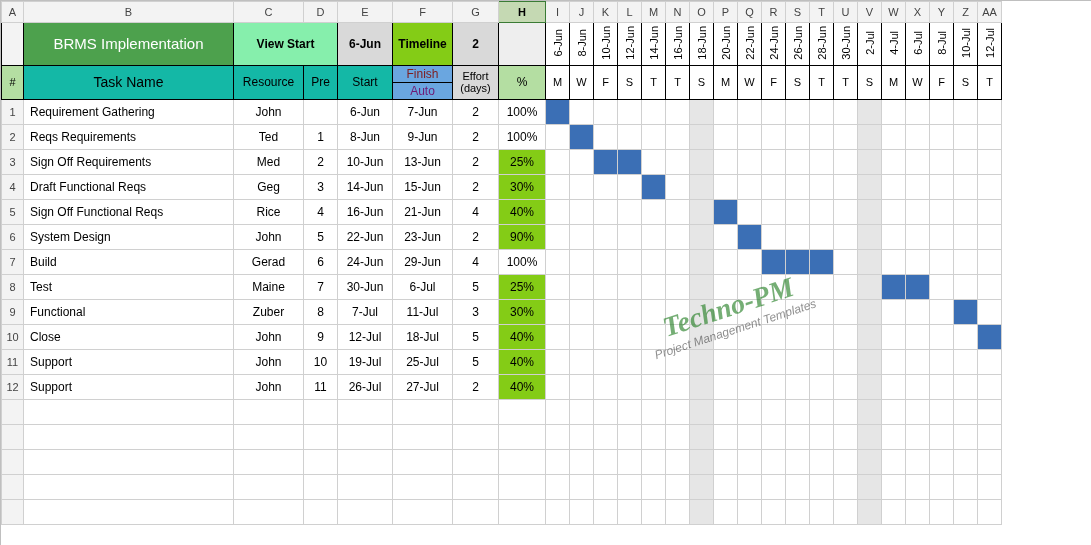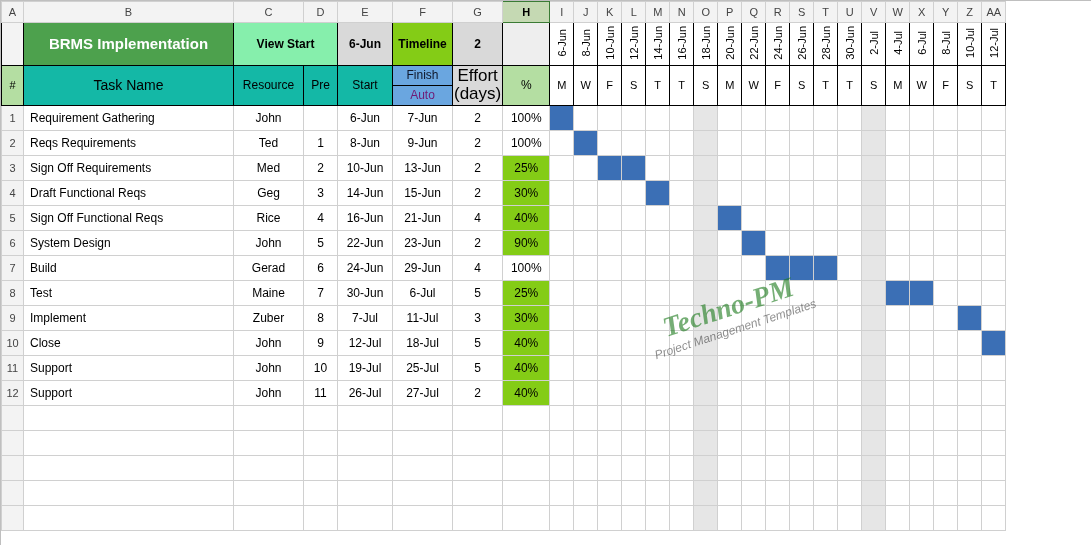--- a/index.html
+++ b/index.html
@@ -37,28 +37,28 @@
   .c-C{width:70px}
   .c-D{width:34px}
   .c-E{width:55px}
   .c-F{width:60px}
   .c-G{width:46px}
   .c-H{width:47px}
   .c-cal{width:24px}
   
   .hdr td { border:1px solid #000; }
   .rowhdr { background:#f3f3f3; border:1px solid #d0d0d0; color:#444; text-align:center; font-size:11px; border-right:1px solid #000;}
-  .brms { background:#4da14d; color:#fff; font-weight:bold; text-align:center; height:38px; font-size:15px;}
+  .brms { background:#4da14d; color:#fff; font-weight:normal; text-align:center; height:38px; font-size:15px;}
   .viewstart { background:#86efac; color:#000; font-weight:bold; text-align:center;}
   .graycell { background:#d9d9d9; text-align:center; font-weight:bold;}
   .yellow2 { background:#84cc16; text-align:center; font-weight:bold;}
   .lightgreen { background:#14b8a6; text-align:center; }
-  .finish { background:#6aa6e0; color:#0f172a; text-align:center; }
+  .finish { background:#6aa6e0; color:#7f1d1d; text-align:center; }
   .auto { background:#6aa6e0; color:#701a75; text-align:center;}
-  .effort { background:#d9d9d9; text-align:center; font-size:17px; line-height:1.1;}
+  .effort { background:#d9d9d9; text-align:center; font-size:11px; line-height:1.1;}
   .pct { background:#b4dea2; text-align:center;}
   .datecol { text-align:center; font-size:11px; border:1px solid #ccc; }
   .rot { writing-mode: vertical-rl; transform: rotate(180deg); display:inline-block; font-size:11px; padding:2px 0;}
   .daycell { text-align:center; border:1px solid #ccc; font-size:11px;}
   .weekend { background:#e6e6e6; }
   
   .bodyrow td { border:1px solid #d0d0d0; height:22px;}
   .rownum { background:#f3f3f3; color:#444; text-align:center; font-size:11px; border-right:1px solid #000;}
   .task { padding-left:6px; border-left:1px solid #000;}
   .cent { text-align:center;}
@@ -439,21 +439,21 @@
           <td class="calbody"></td>
           <td class="calbody weekend"></td>
           <td class="calbody bar"></td>
           <td class="calbody bar"></td>
           <td class="calbody"></td>
           <td class="calbody"></td>
           <td class="calbody"></td>
         </tr>
         <tr class="bodyrow">
           <td class="rownum">9</td>
-          <td class="task">Implement</td>
+          <td class="task">Functional</td>
           <td class="cent">Zuber</td>
           <td class="cent">8</td>
           <td class="cent">7-Jul</td>
           <td class="cent">11-Jul</td>
           <td class="cent">3</td>
           <td class="peach">30%</td>
           <td class="calbody"></td>
           <td class="calbody"></td>
           <td class="calbody"></td>
           <td class="calbody"></td>

